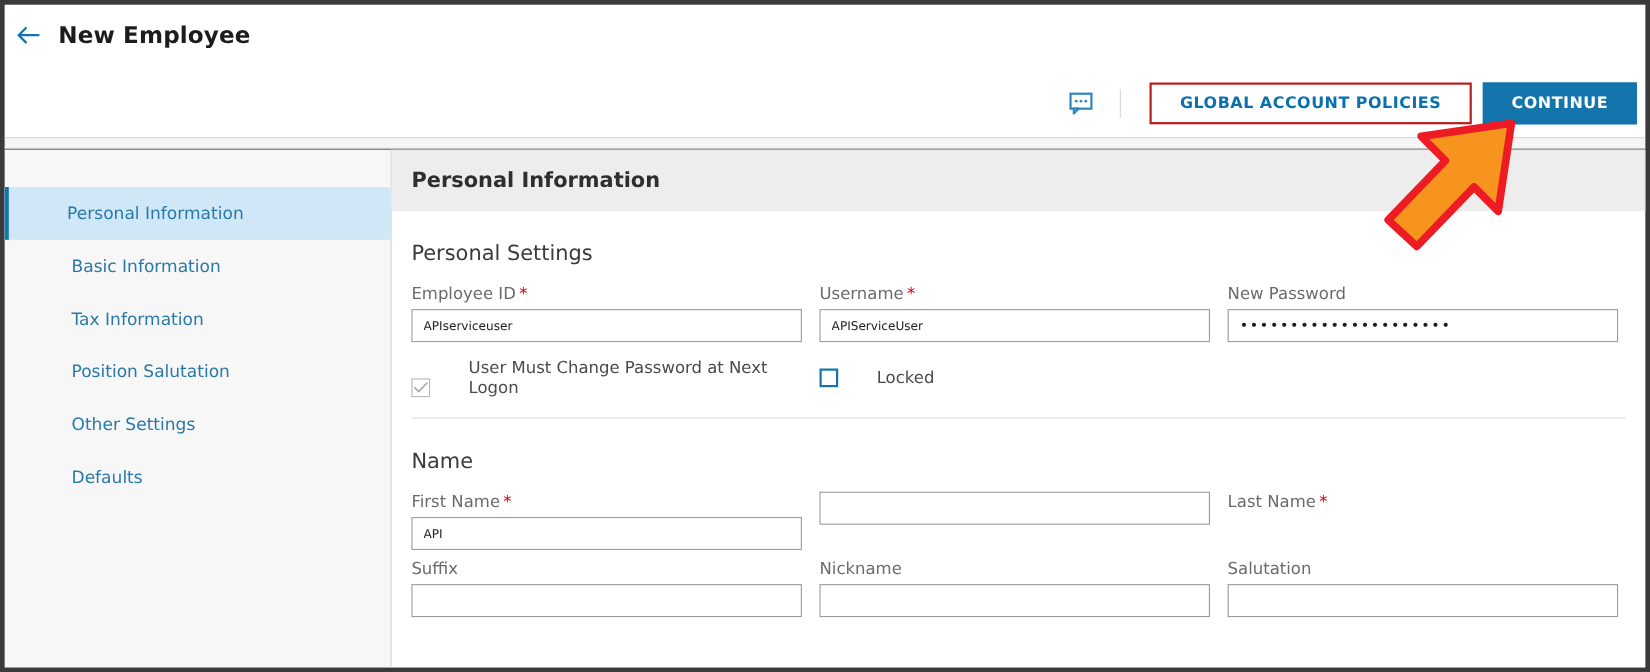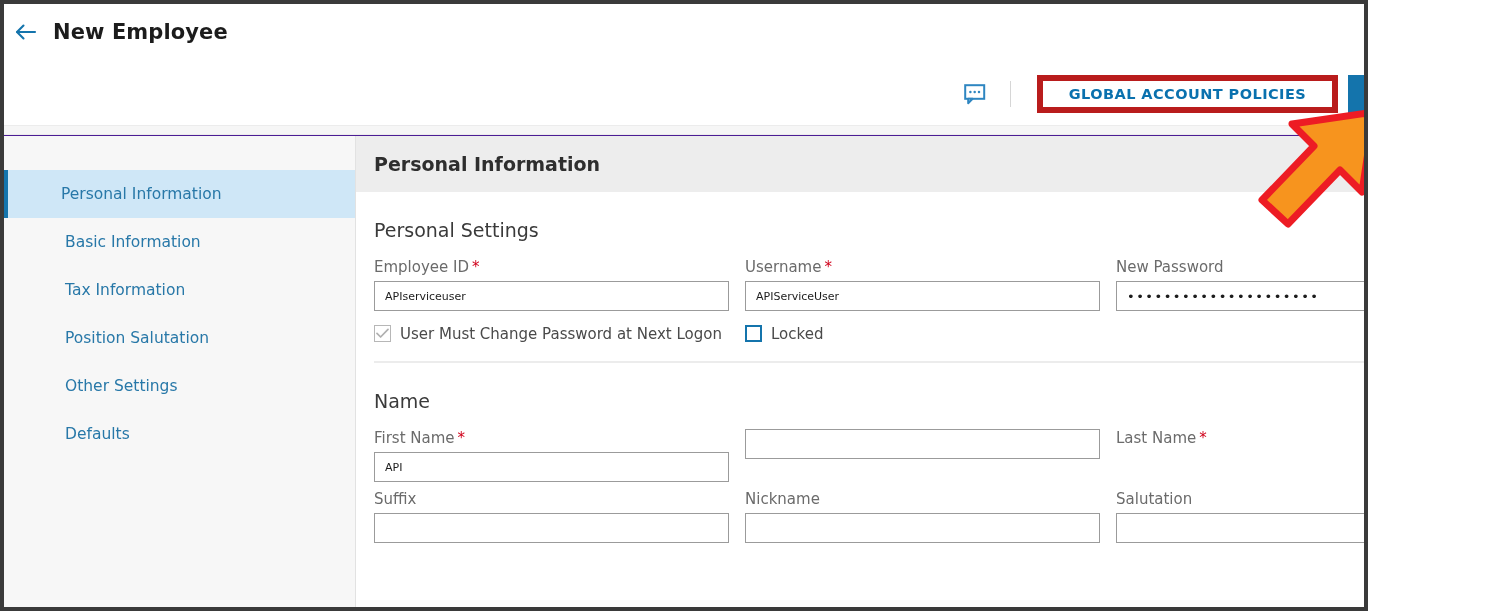--- a/index.html
+++ b/index.html
@@ -6,24 +6,24 @@
     margin: 0;
     padding: 0;
     background: #ffffff;
   }
   body {
     font-family: "DejaVu Sans", "Liberation Sans", sans-serif;
     -webkit-font-smoothing: antialiased;
   }
   #screen {
     position: relative;
-    width: 1368px;
+    width: 1500px;
     height: 611px;
     overflow: hidden;
-    background: #4c1d95;
+    background: #404040;
     box-sizing: border-box;
     border: 4px solid #3a3a3a;
     padding-left: 37px;
   }
 
   
   .topbar {
     position: absolute;
     left: 0; top: 0;
     width: 1492px;
@@ -77,21 +77,21 @@
     font-weight: bold;
     letter-spacing: 0.45px;
     display: flex;
     align-items: center;
     justify-content: center;
     cursor: pointer;
     font-family: "DejaVu Sans", "Liberation Sans", sans-serif;
   }
   .btn-secondary {
     background: #ffffff;
-    border: 6px solid #b91c1c;
+    border: 2px solid #b91c1c;
     color: #0a71ae;
     padding: 0 26px;
     margin-right: 10px;
   }
   .btn-primary {
     background: #1474ac;
     border: 1px solid #1474ac;
     color: #ffffff;
     padding: 0 25px;
   }
@@ -218,22 +218,23 @@
     color: #1c1c1c;
   }
 
   .check-row {
     display: flex;
     align-items: center;
     margin-top: 14px;
   }
   .check-item {
     display: flex;
-    align-items: flex-start;
+    align-items: flex-end;
     cursor: pointer;
+    gap: 26px;
   }
   .check-item.first { width: 371px; }
   .cb {
     width: 17px; height: 17px;
     box-sizing: border-box;
     margin-right: 9px;
     display: flex;
     align-items: center;
     justify-content: center;
     background: #ffffff;

